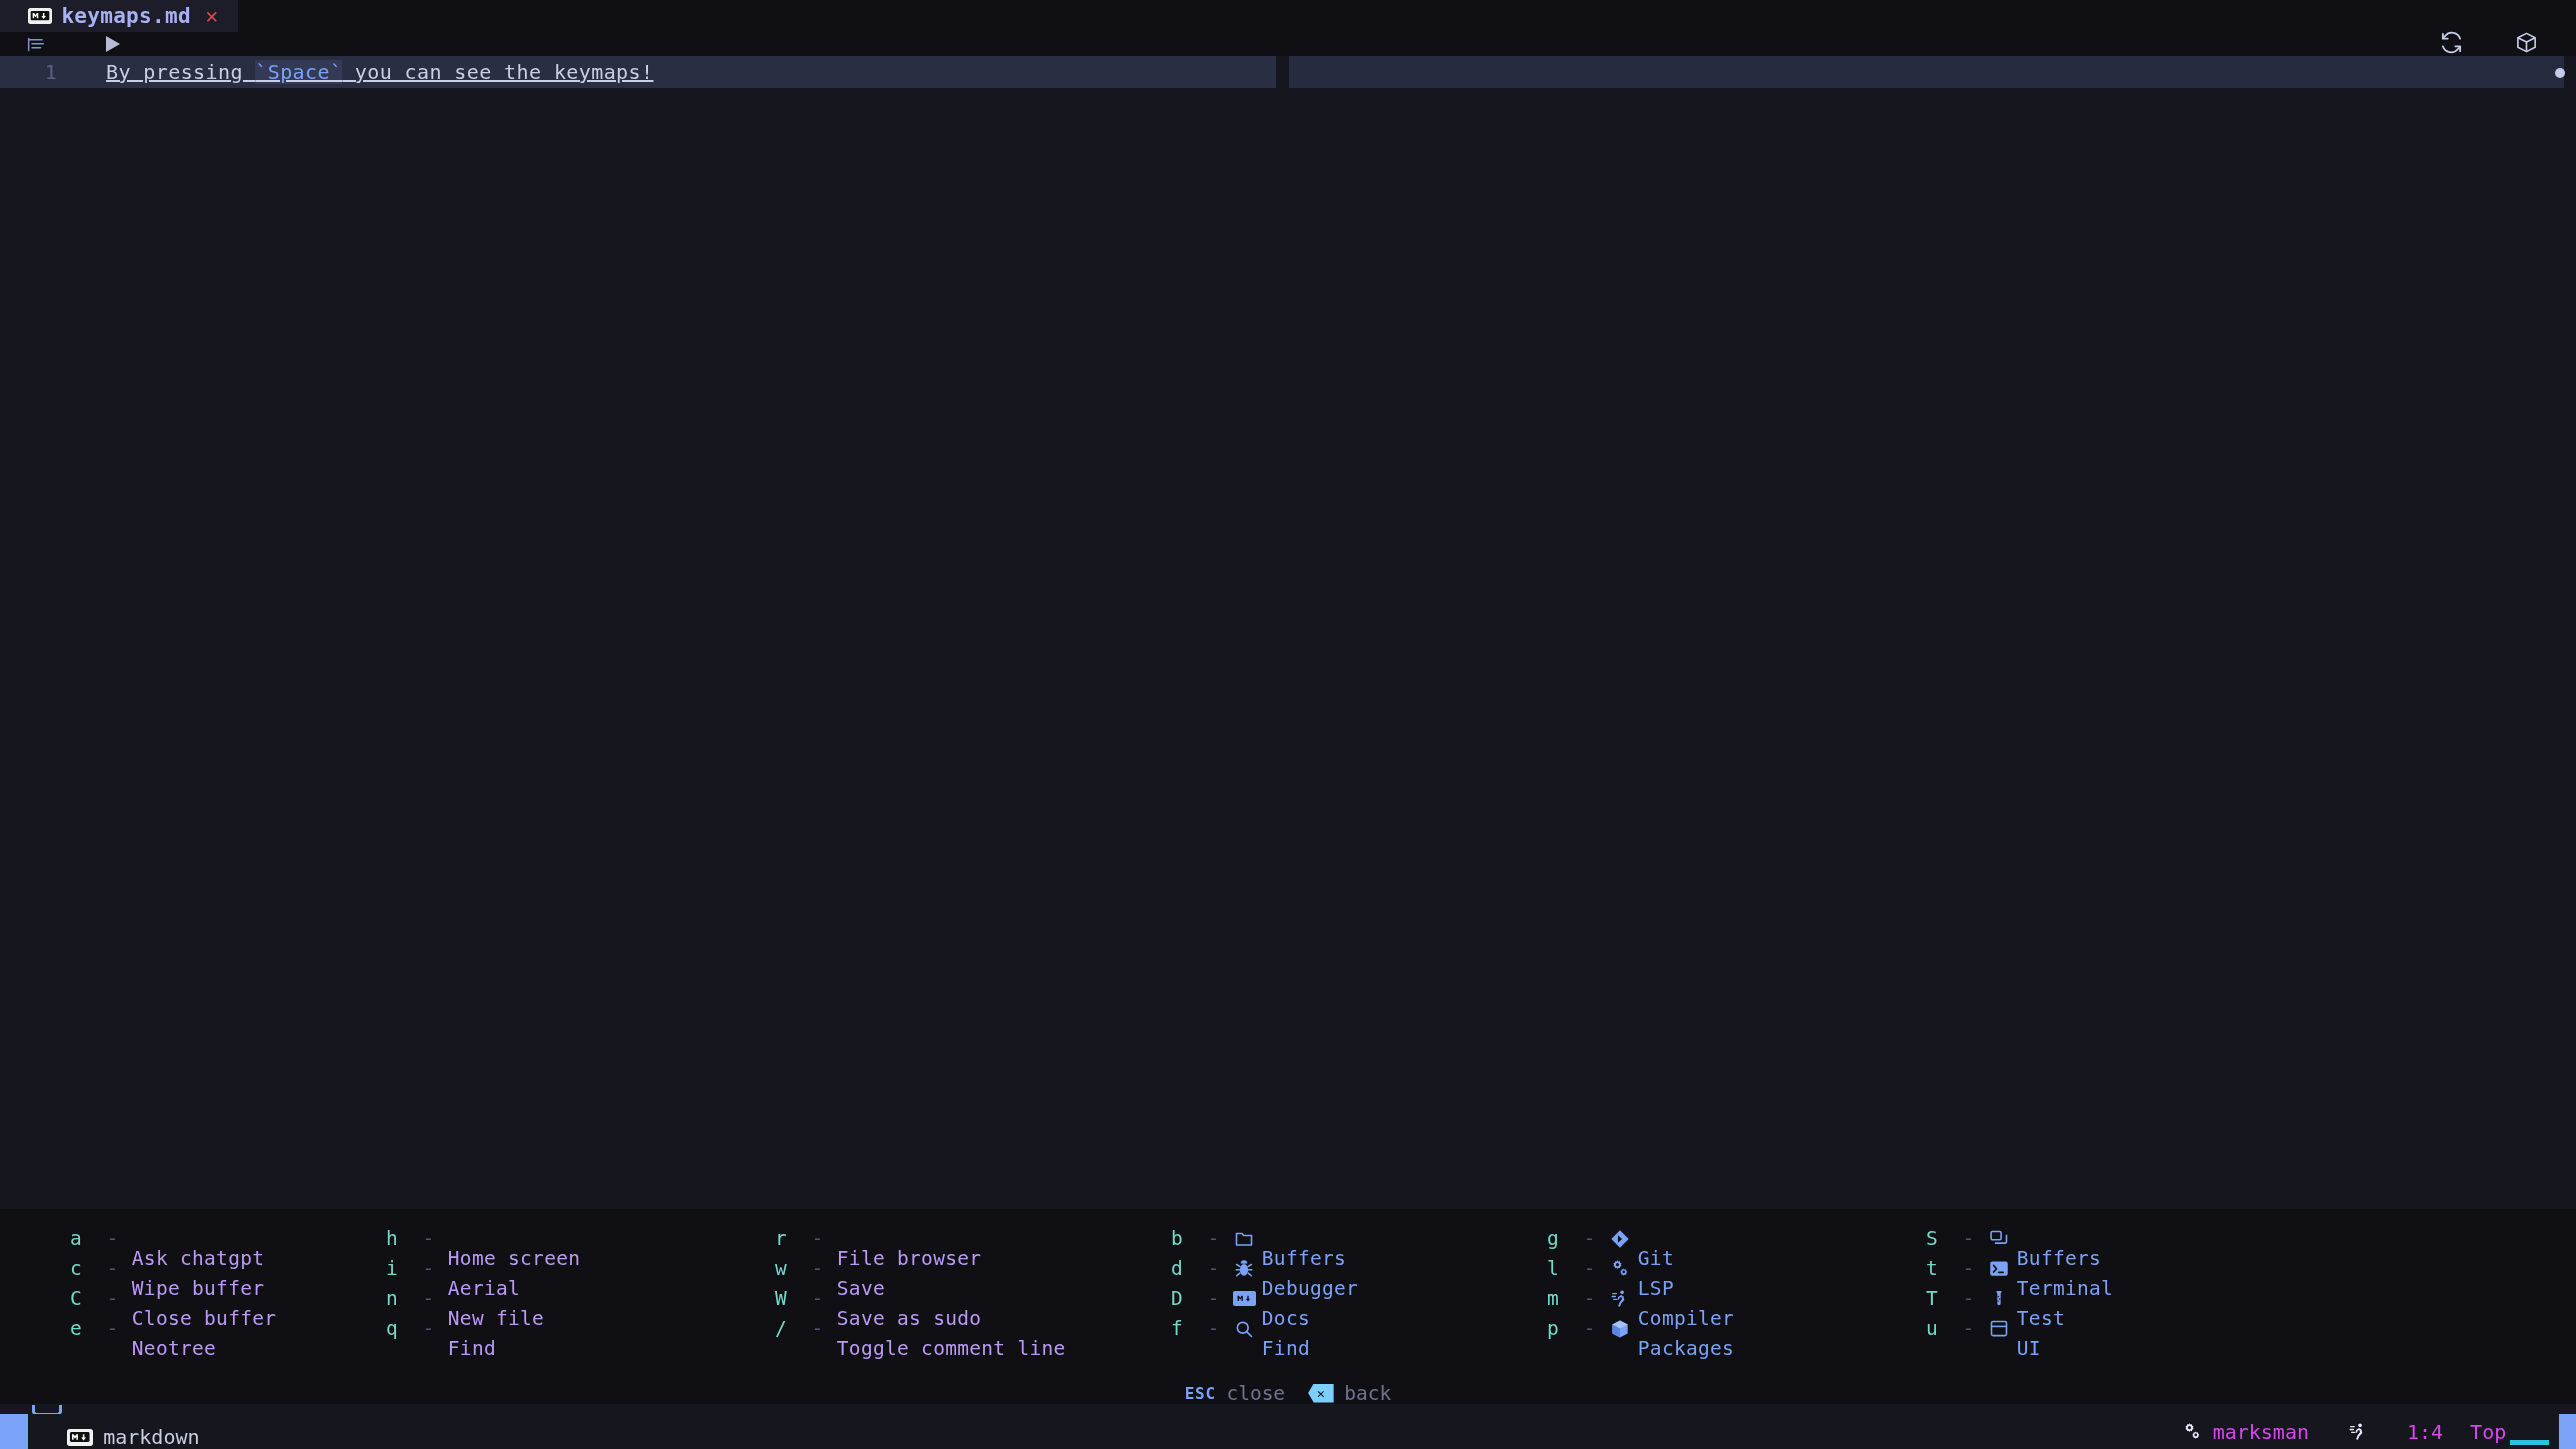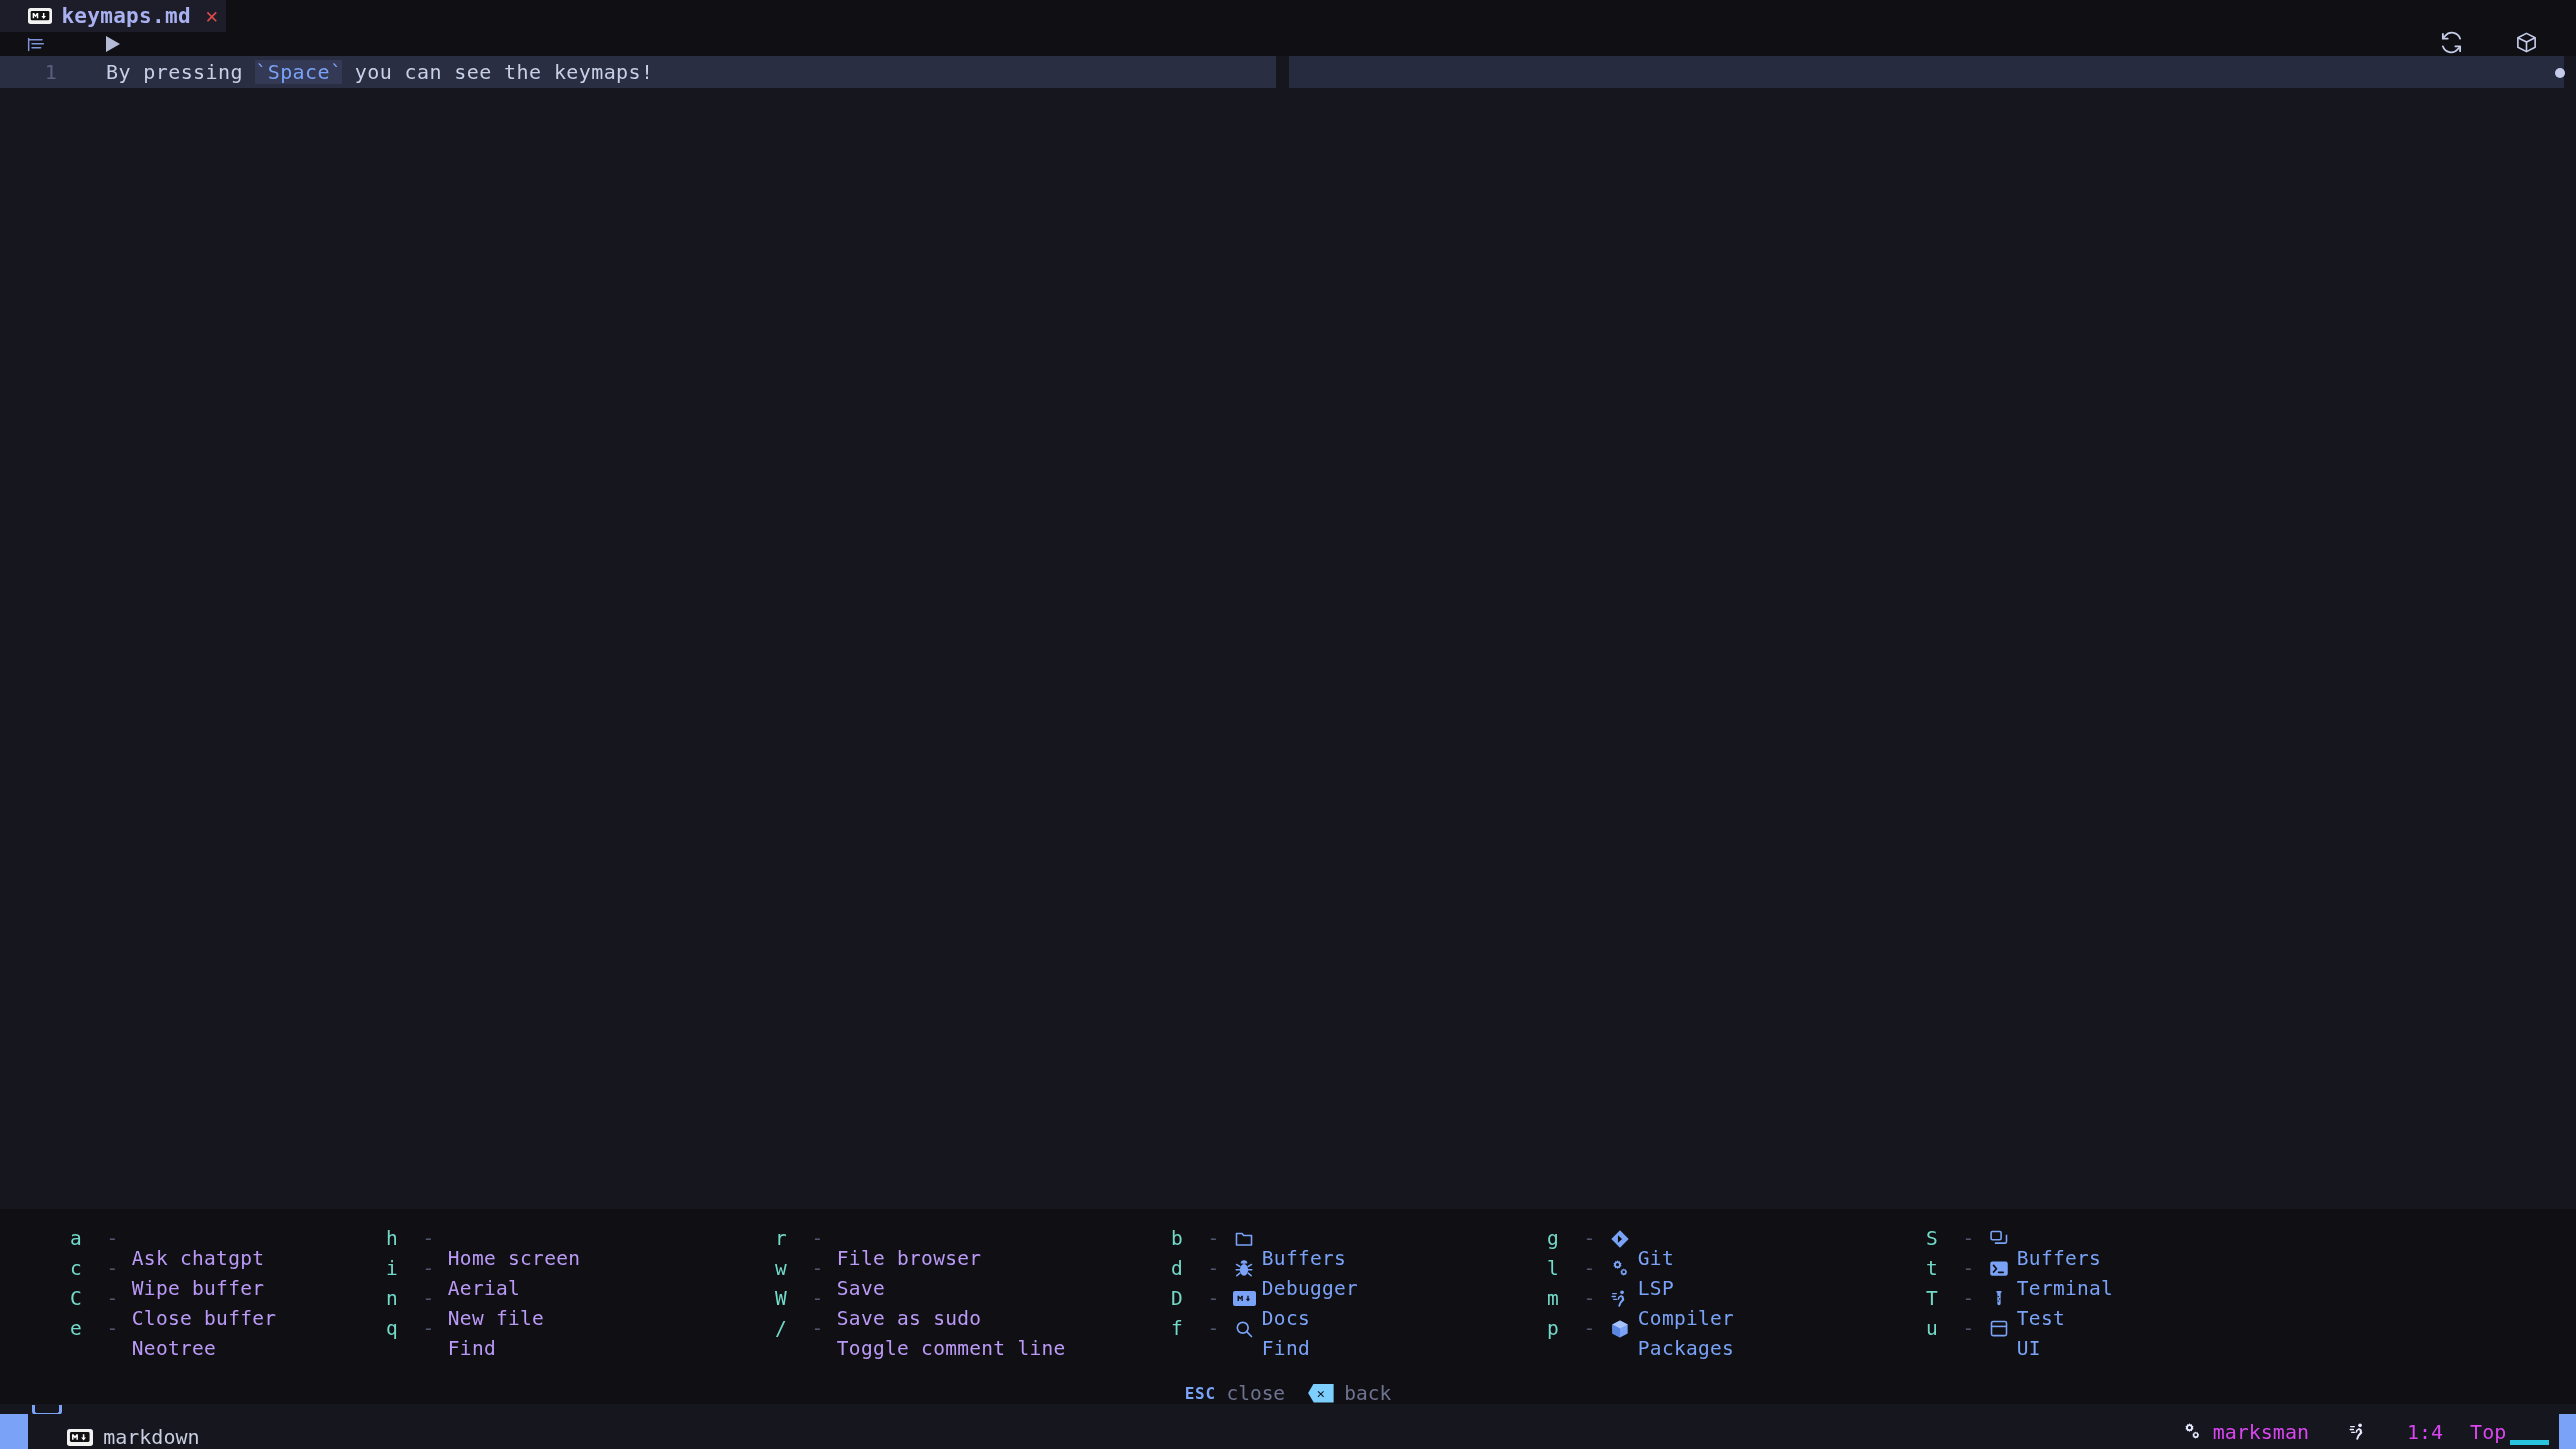--- a/index.html
+++ b/index.html
@@ -12,21 +12,21 @@
   #root{ position:relative; width:2576px; height:1449px; background:#15161e; }
 
   
   .tabbar{
     position:absolute; left:0; top:0; width:2576px; height:32px;
     background:#101014;
     display:flex; align-items:center;
   }
   .tab{
     display:flex; align-items:center; gap:9.4px;
-    height:32px; padding:0 8px 0 28px;
+    height:32px; padding:0 20px 0 28px;
     background:#1c1d29;
   }
   .tab-title{
     font-size:21px; font-weight:bold; color:#a9b1f0; letter-spacing:0.3px;
     font-family:"DejaVu Sans Mono","Liberation Mono",monospace;
   }
   .tab-close{ font-size:21px; color:#db4b4b; margin-left:5.4px; line-height:1; }
   .md-badge{
     display:inline-flex; align-items:center; justify-content:center;
     width:24px; height:16px; border-radius:2.7px;
@@ -74,21 +74,21 @@
   }
   .codeline{
     position:absolute; left:0; top:0; height:32px;
     display:flex; align-items:center;
     font-size:20px; letter-spacing:0.4px;
   }
   .lineno{
     width:72px; text-align:right; padding-right:14.8px;
     color:#5a6080;
   }
-  .ltext{ margin-left:34px; color:#c8d0e8; white-space:pre; }
+  .ltext{ margin-left:34px; color:#c8d0e8; white-space:pre;text-decoration:underline; }
   .code-span{ background:#343a56; color:#7aa2f7; }
   .scroll-dot{
     position:absolute; right:10.7px; top:12px;
     width:10px; height:10px; border-radius:50%; background:#c3cbe8;
   }
 
   
   .keymaps{
     position:absolute; left:0; top:1209px; width:2576px; height:195px;
     background:#101014;

